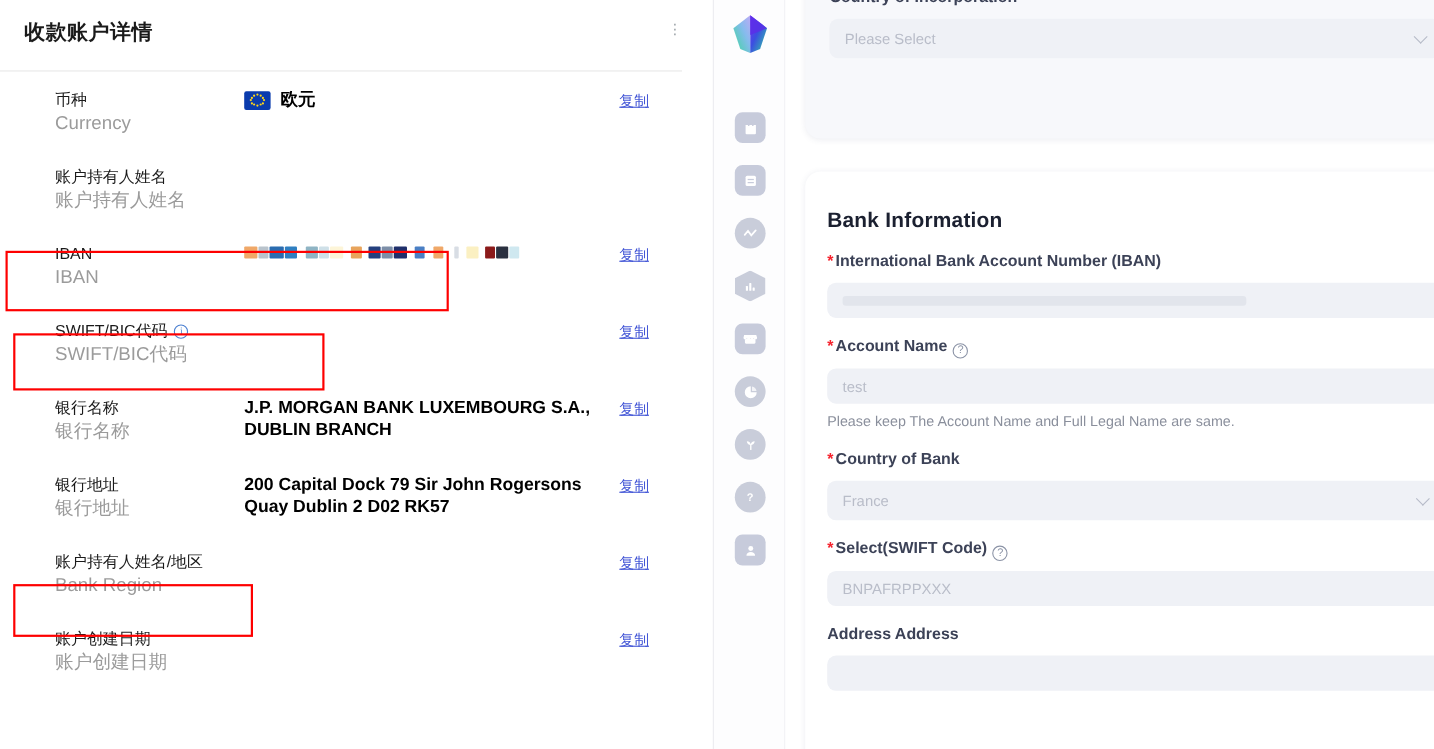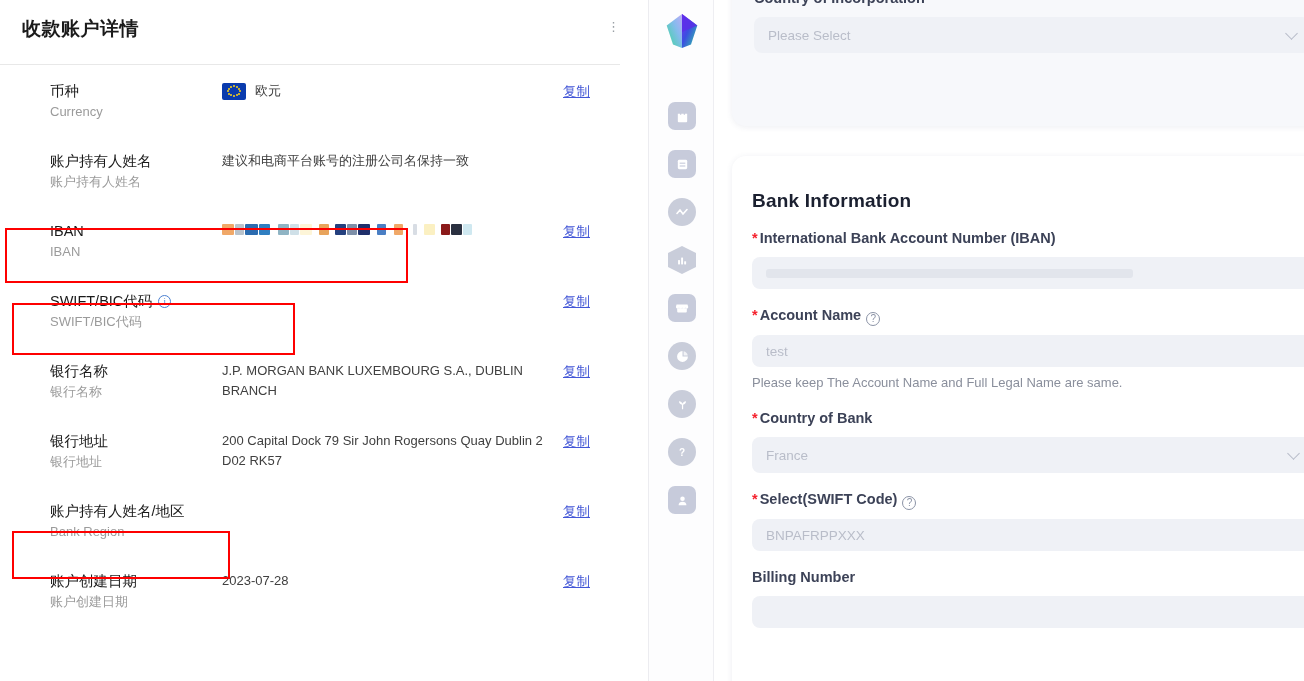--- a/index.html
+++ b/index.html
@@ -49,28 +49,29 @@
     min-height: 62px;
   }
   .row-label {
     width: 172px; flex: 0 0 172px; padding-right: 8px; margin-left: 28px;
   }
   .label-cn {
     font-size: 14.5px; color: #1a1a1a; line-height: 20px;
     display: flex; align-items: center; gap: 6px;
   }
   .label-en {
-    font-size: 13px; color: #9b9b9b; line-height: 18px;
+    font-size: 17px; color: #9b9b9b; line-height: 18px;
     margin-top: 2px;
   }
   .row-value {
     flex: 1 1 auto;
-    font-size: 13px; color: #404040; line-height: 20px;
+    font-size: 16px; color: #000000; line-height: 20px;
     padding-right: 10px; max-width: 352px;
     word-wrap: break-word;
+    font-weight: bold;
   }
   .row-copy {
     position: absolute; right: 30px; top: 18px;
     font-size: 13.5px; color: #4356d6;
     text-decoration: underline;
     cursor: pointer;
   }
 
   
   .cur-wrap { display: flex; align-items: center; gap: 9px; }
@@ -225,21 +226,20 @@
           </div>
           <div class="row-copy">复制</div>
         </div>
         <div class="row">
           <div class="row-label">
             <div class="label-cn">
               <span>账户持有人姓名</span>
             </div>
             <div class="label-en">账户持有人姓名</div>
           </div>
-          <div class="row-value">建议和电商平台账号的注册公司名保持一致</div>
         </div>
         <div class="row">
           <div class="row-label">
             <div class="label-cn">
               <span>IBAN</span>
             </div>
             <div class="label-en">IBAN</div>
           </div>
           <div class="row-value">
             <div class="redacted">
@@ -312,21 +312,20 @@
           </div>
           <div class="row-copy">复制</div>
         </div>
         <div class="row">
           <div class="row-label">
             <div class="label-cn">
               <span>账户创建日期</span>
             </div>
             <div class="label-en">账户创建日期</div>
           </div>
-          <div class="row-value">2023-07-28</div>
           <div class="row-copy">复制</div>
         </div>
       </div>
 
     <div class="annot" style="left:5px;  top:228px; width:403px; height:55px;"></div>
     <div class="annot" style="left:12px; top:303px; width:283px; height:52px;"></div>
     <div class="annot" style="left:12px; top:531px; width:218px; height:48px;"></div>
   </div>
 
   <div id="rail">
@@ -443,21 +442,21 @@
                 <span class="chev"></span>
               </div>
             </div>
             <div class="fg">
               <div class="f-label"><span class="req">*</span><span>Select(SWIFT Code)</span><span class="q-icon">?</span></div>
               <div class="f-input">
                 <span>BNPAFRPPXXX</span>
               </div>
             </div>
             <div class="fg">
-              <div class="f-label"><span>Billing Number</span></div>
+              <div class="f-label"><span>Address Address</span></div>
               <div class="f-input"></div>
             </div>
           </div>
       </div>
     </div>
 
   </div>
 </div>
 
 </body></html>

